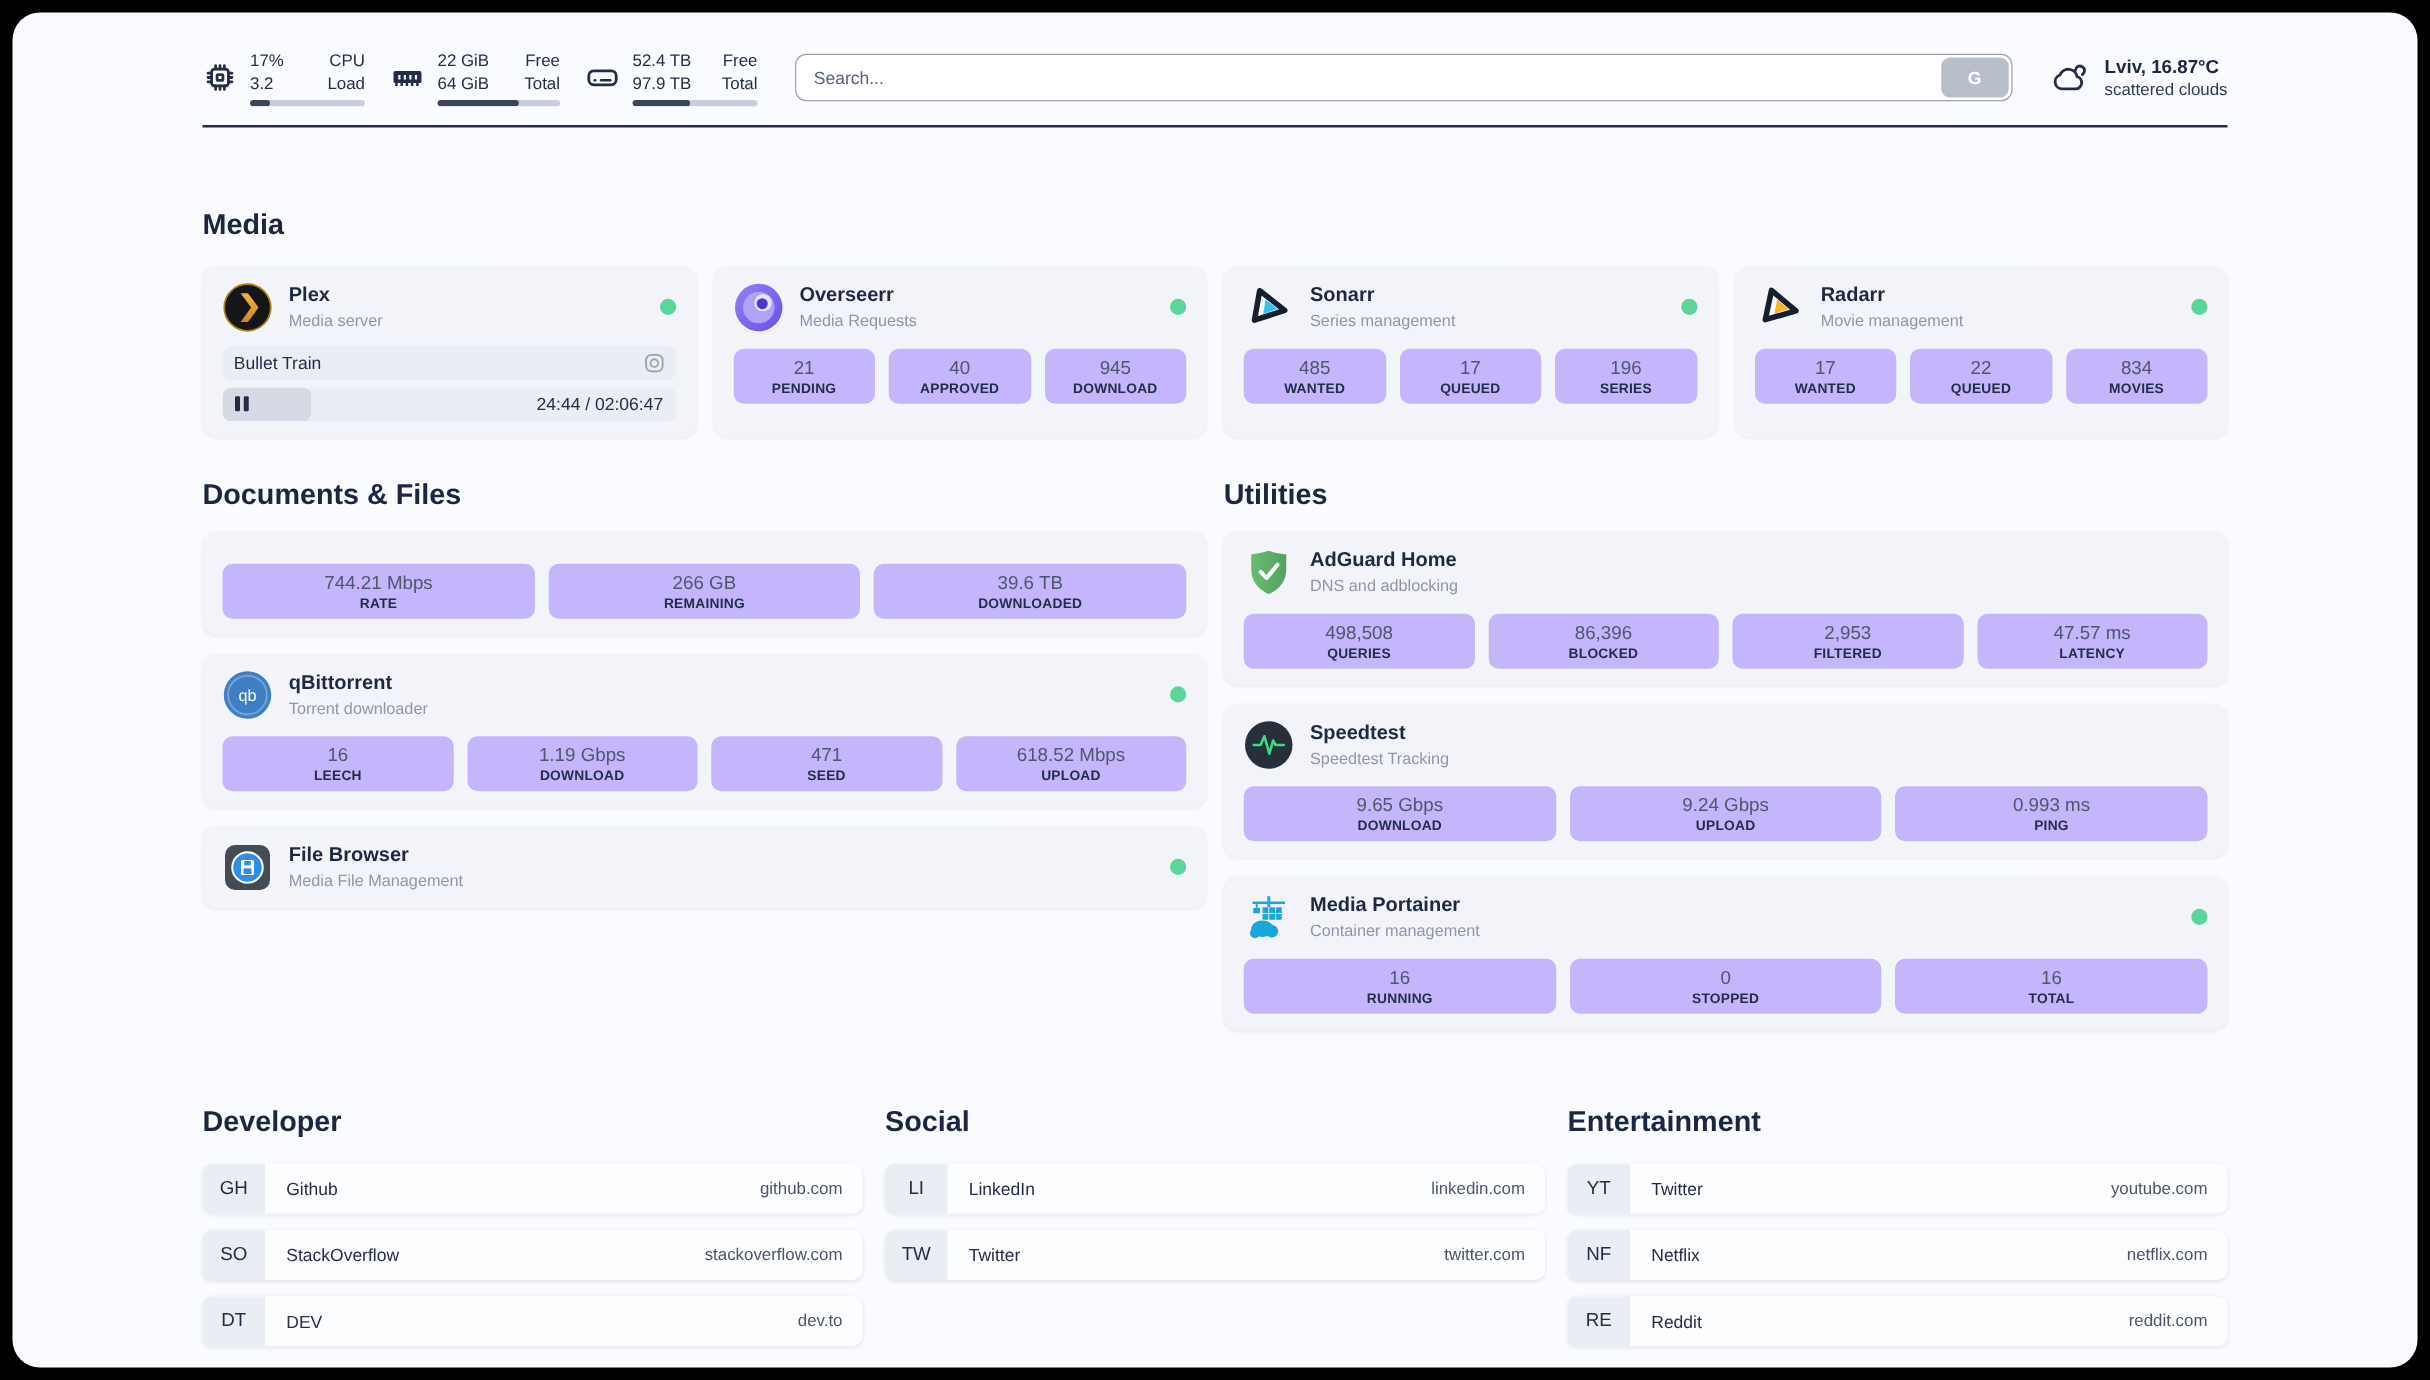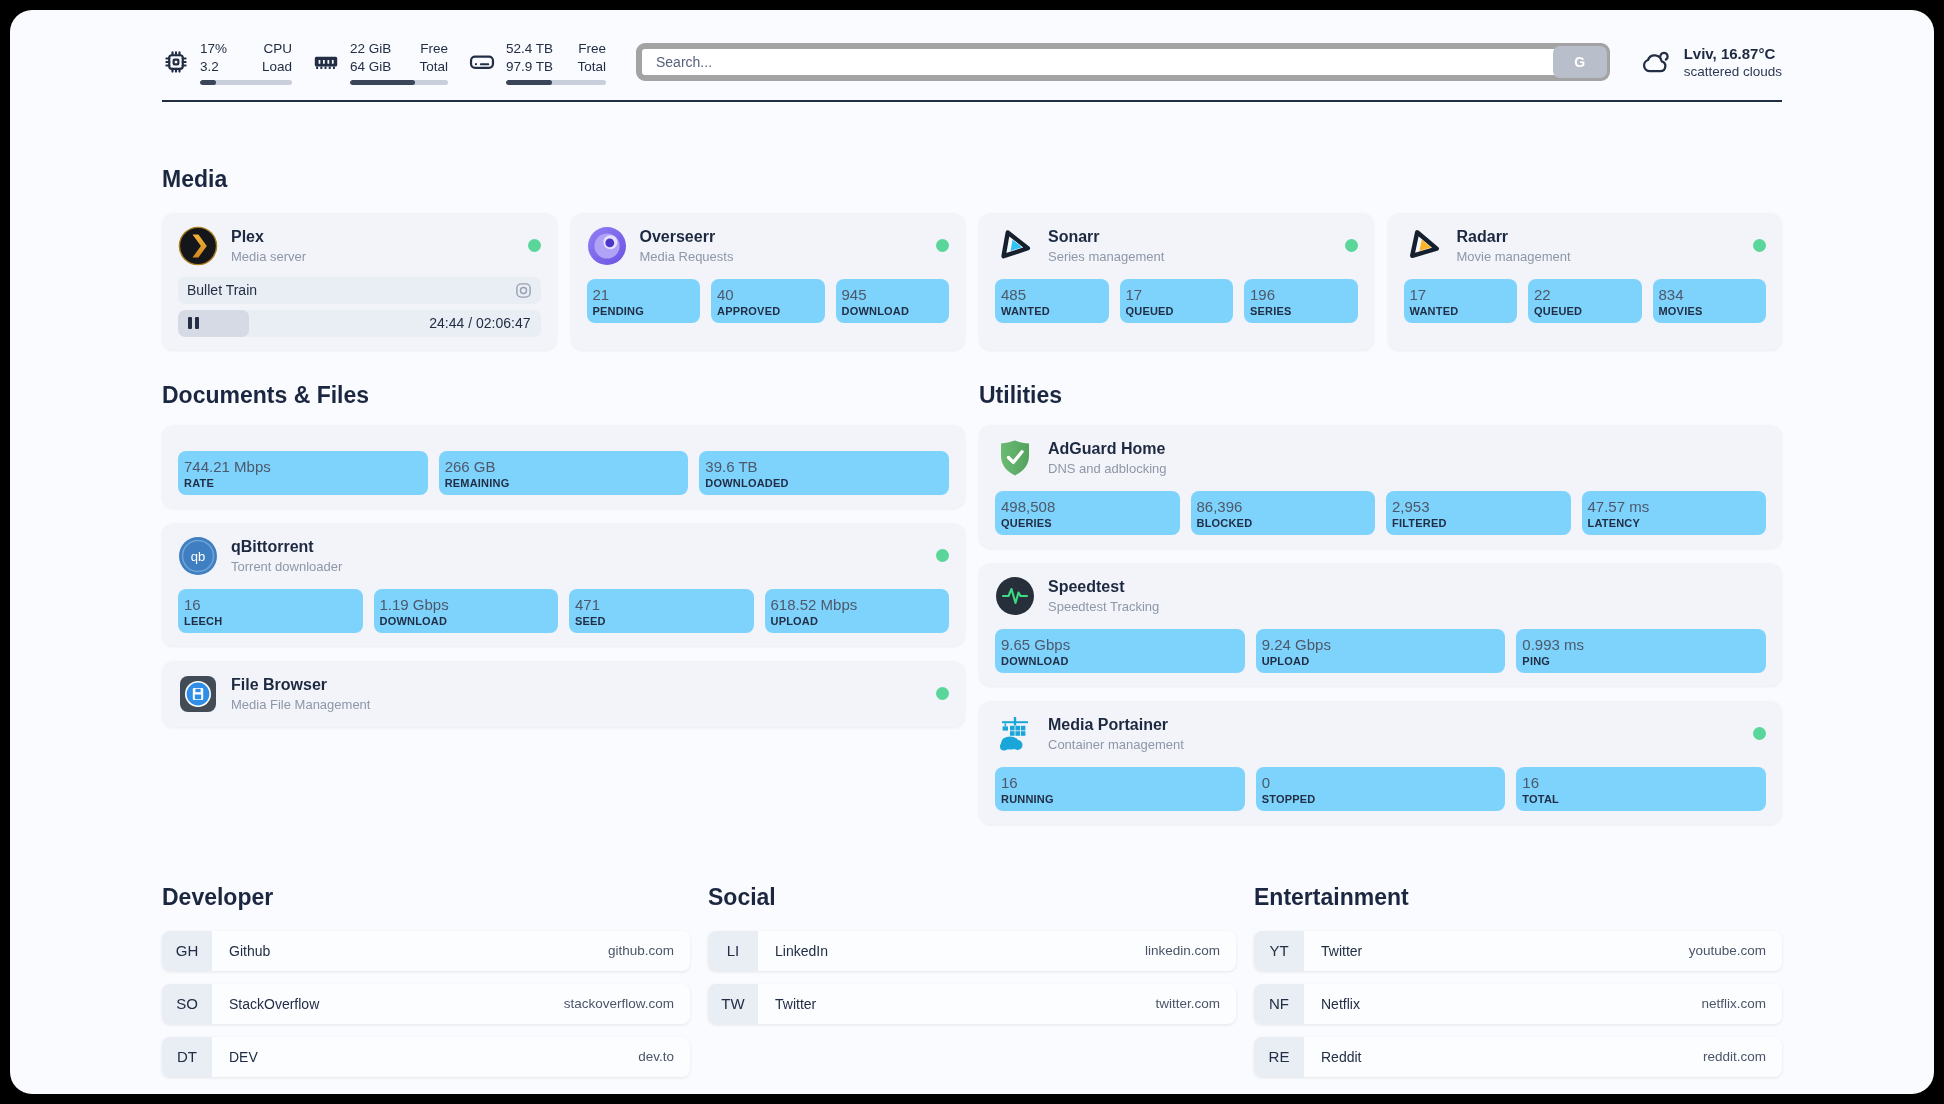--- a/index.html
+++ b/index.html
@@ -25,21 +25,21 @@
   .res-icon { width: 28px; height: 28px; display: block; flex: none; }
   .res-body { width: 92px; }
   .res-rows { display: flex; justify-content: space-between; }
   .res-col { display: flex; flex-direction: column; font-size: 13.5px; line-height: 1.32; color: #222e45; }
   .res-labels { text-align: right; }
   .res-bar { margin-top: 4px; height: 5px; border-radius: 3px; background: #c9cfda; overflow: hidden; }
   .res-bar-fill { height: 100%; border-radius: 3px; background: #3a4559; }
 
   .search { flex: 1; margin-left: 30px; position: relative; }
   .search-input {
-    width: 100%; height: 38px; border: 6px solid #a3a3a3; border-radius: 9px;
+    width: 100%; height: 38px; border: 1px solid #a3a3a3; border-radius: 9px;
     background: #fff; padding: 0 64px 0 14px; font-size: 14px; color: #222e45;
     font-family: inherit; outline: none;
   }
   .search-input::placeholder { color: #55607a; }
   .search-btn {
     position: absolute; right: 3px; top: 3px; width: 54px; height: 32px;
     border: none; border-radius: 7px; background: #b9bfca; color: #fff;
     font-size: 14px; font-weight: 600; font-family: inherit; cursor: pointer;
   }
 
@@ -65,22 +65,22 @@
     cursor: pointer;
   }
   .card-head { display: flex; align-items: center; gap: 13px; }
   .app-icon { width: 40px; height: 40px; flex: none; display: block; }
   .app-title { font-size: 16px; font-weight: 600; color: #1d2940; line-height: 1.2; }
   .app-sub { font-size: 13px; color: #8e97a8; margin-top: 3px; }
   .dot { width: 13px; height: 13px; border-radius: 50%; background: #5bd69b; margin-left: auto; flex: none; }
 
   .stats { display: flex; gap: 11px; margin-top: 13px; }
   .stat {
-    flex: 1; background: #7dd3fc; border-radius: 8px; padding: 7px 6px 6px;
-    text-align: left;
+    flex: 1; background: #c4b5fd; border-radius: 8px; padding: 7px 6px 6px;
+    text-align: center;
   }
   .stat-value { font-size: 15px; color: #4d586b; }
   .stat-label { font-size: 11px; font-weight: 700; color: #222e45; margin-top: 2px; letter-spacing: .2px; }
 
   
   .np-row {
     margin-top: 11px; height: 27px; background: #e9edf4; border-radius: 7px;
     display: flex; align-items: center; padding: 0 9px; 
   }
   .np-title { font-size: 14px; color: #222e45; }

